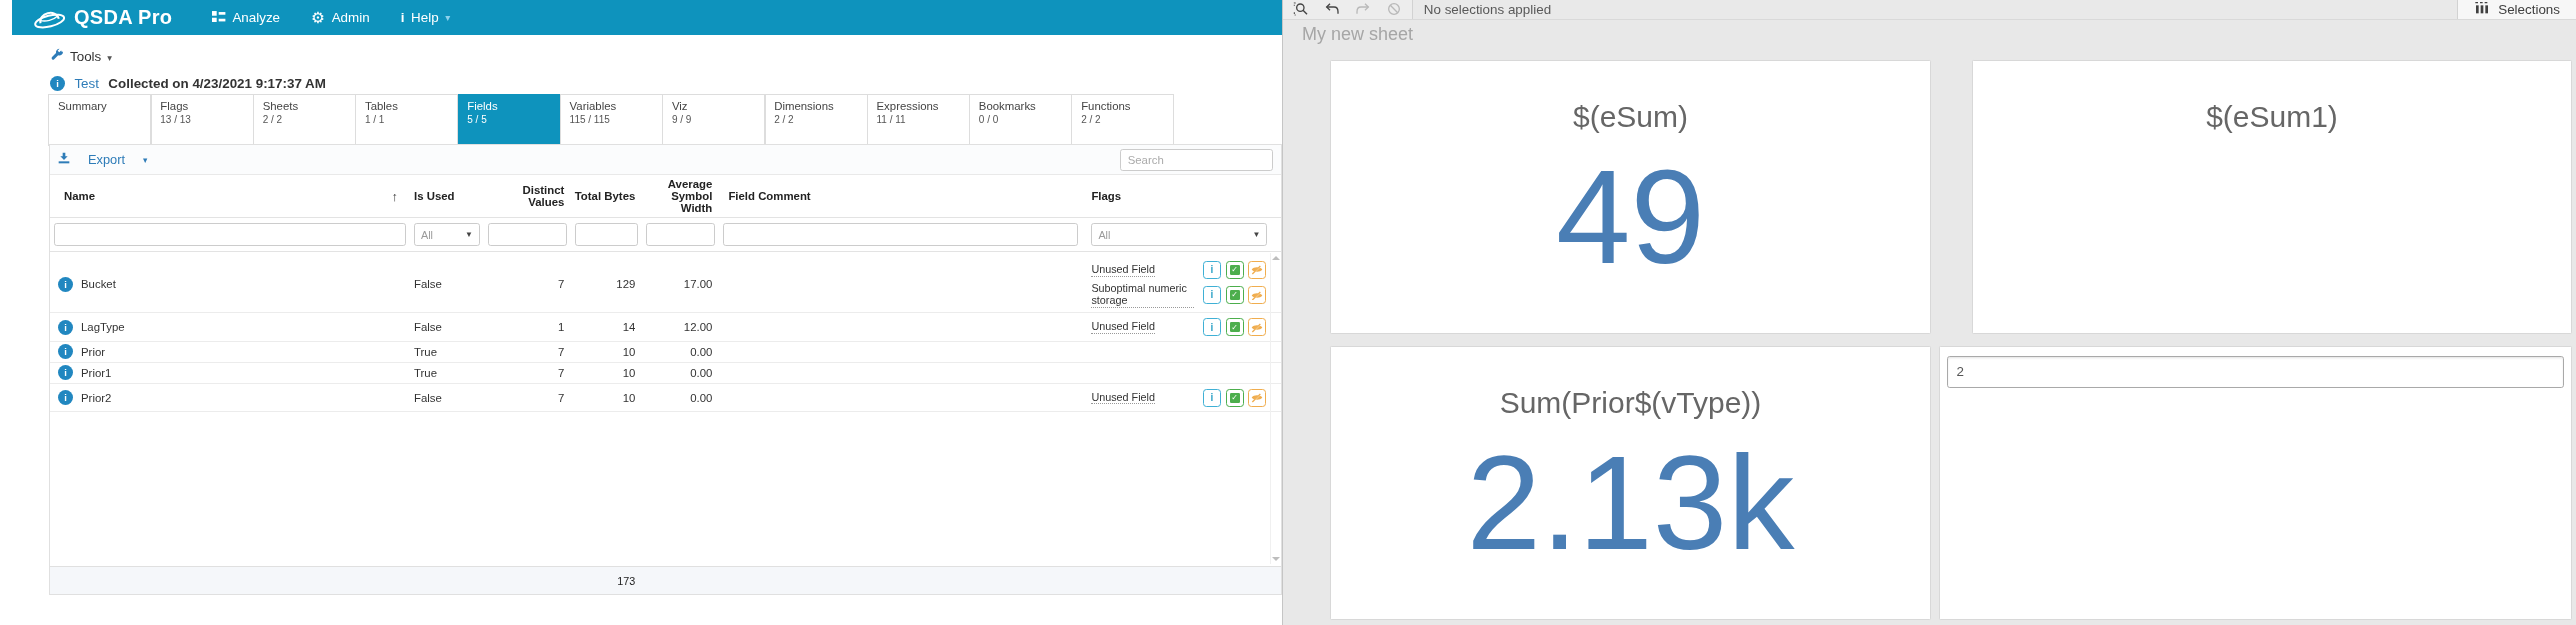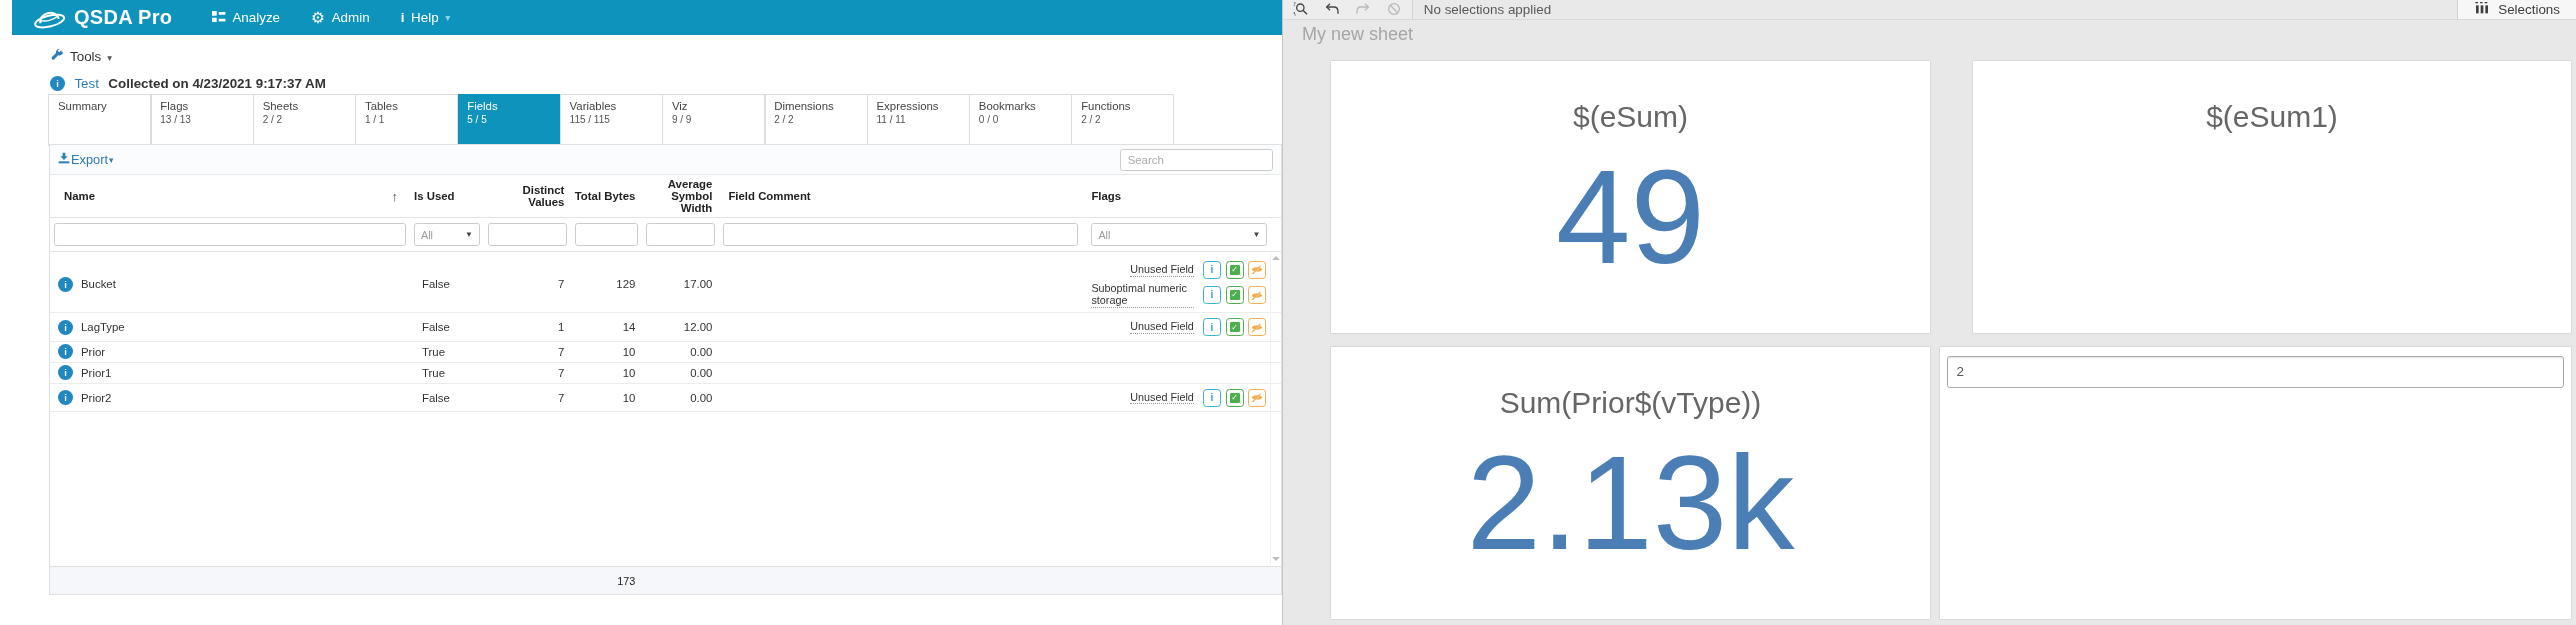--- a/index.html
+++ b/index.html
@@ -32,21 +32,21 @@
          padding:4.7px 8.7px; cursor:pointer; }
   .tab-label { font-size:11.4px; color:#444; }
   .tab-count { font-size:10px; color:#555; margin-top:2px; min-height:11.4px; }
   .tab.active { background:#0e93bd; border-color:#0e93bd; }
   .tab.active .tab-label, .tab.active .tab-count { color:#fff; }
 
   .table-card { position:absolute; left:37px; top:144px; width:1233px; height:451px;
                 border:0.7px solid #e0e0e0; background:#fff; display:flex; flex-direction:column; }
   .export-bar { height:30px; background:#fbfcfd; border-bottom:0.7px solid #e9e9e9; flex:none;
                 display:flex; align-items:center; padding:0 8px; position:relative; }
-  .export-link { display:flex; align-items:center; gap:1px; color:#2e7cb8; font-size:12.8px; cursor:pointer; }
+  .export-link { display:flex; align-items:center; gap:18px; color:#2e7cb8; font-size:12.8px; cursor:pointer; }
   .export-caret { font-size:8.7px; margin-top:1.3px; }
   .search-input { position:absolute; right:8px; top:4px; width:153px; height:21.5px; border:0.7px solid #ccc;
                   border-radius:2.7px; font-size:11.4px; padding:0 6.7px; color:#333; outline:none; }
   input::placeholder { color:#aaa; }
 
   .tgrid { display:grid; grid-template-columns:31px 329px 74px 87px 71px 77px 363px 1fr; align-items:center; }
   .thead { min-height:43px; border-bottom:0.7px solid #e3e3e3; font-weight:bold; font-size:11.4px; color:#222; flex:none; }
   .h-name { grid-column:1 / 3; display:flex; justify-content:space-between; align-items:center;
             padding-left:14px; padding-right:12px; }
   .sort-arrow { font-weight:normal; color:#333; font-size:12.8px; cursor:pointer; }
@@ -61,25 +61,25 @@
   .fake-select { height:23px; border:0.7px solid #ccc; border-radius:2.7px; margin-left:4px; width:calc(100% - 8px);
                  display:flex; align-items:center; justify-content:space-between; padding:0 6px;
                  background:#fff; cursor:pointer; }
   .fs-value { color:#9a9a9a; font-size:10.8px; }
   .fs-caret { color:#444; font-size:8px; }
   .f-flags { margin-left:9.4px; width:calc(100% - 23px); }
 
   .tbody { flex:1 1 auto; position:relative; padding-top:4px; }
   .trow { border-bottom:0.7px solid #ececec; font-size:11.4px; color:#333; }
   .c-icon { display:flex; justify-content:center; }
-  .c-used { padding-left:4px;margin-left:8px; }
+  .c-used { padding-left:4px; }
   .c-num { text-align:right; padding-right:6.7px; }
   .c-flags { padding:4.7px 9.4px; display:flex; flex-direction:column; gap:3.4px; }
   .trow.plain { min-height:21px; }
-  .flag-line { display:flex; align-items:center; justify-content:flex-end;gap:9px; }
+  .flag-line { display:flex; align-items:center; justify-content:space-between;gap:9px; }
   .flag-label { font-size:10.8px; color:#333; border-bottom:0.7px dotted #999; padding-bottom:0.7px; cursor:help; }
   .flag-btns { display:flex; gap:4.7px; margin-right:5.4px; }
   .fbtn { width:18px; height:18px; border-radius:3.4px; background:#fff; display:flex; align-items:center;
           justify-content:center; cursor:pointer; }
   .fbtn-info  { border:1.3px solid #3fb0d5; color:#2fa3c7; font-weight:bold; font-size:10px; }
   .fbtn-check { border:1.3px solid #4cae4c; }
   .check-box { width:10px; height:10px; background:#4cae4c; border-radius:1.3px; color:#fff; font-size:8px;
                display:flex; align-items:center; justify-content:center; }
   .fbtn-eye   { border:1.3px solid #f0ad4e; }
 

